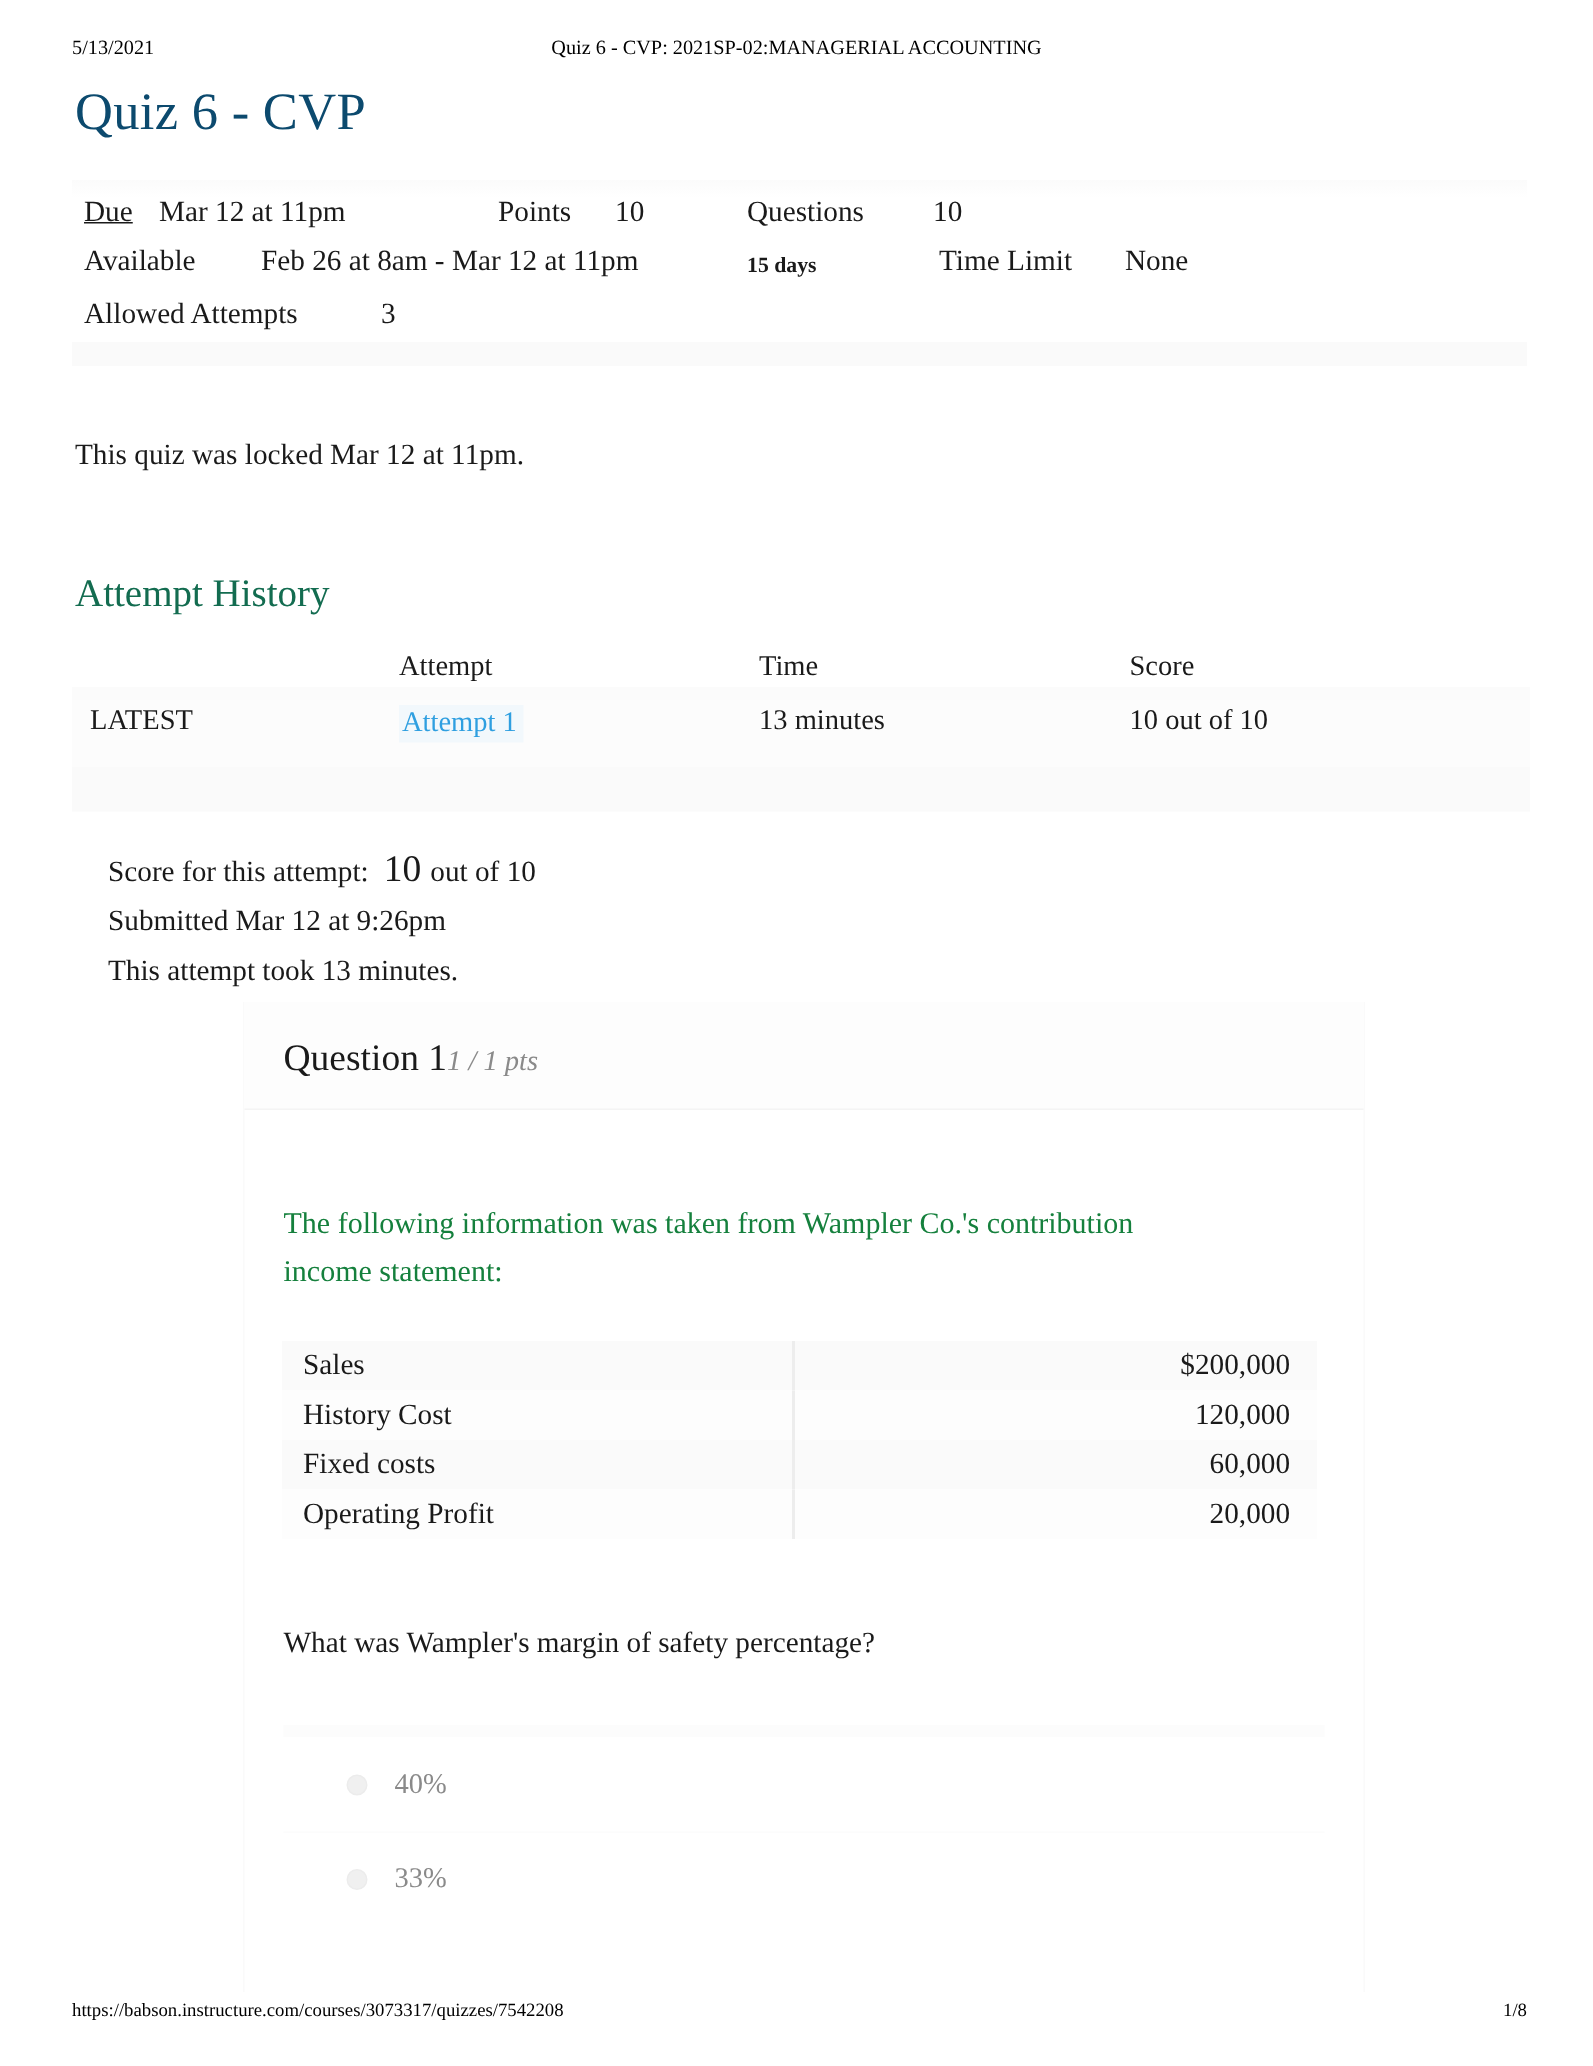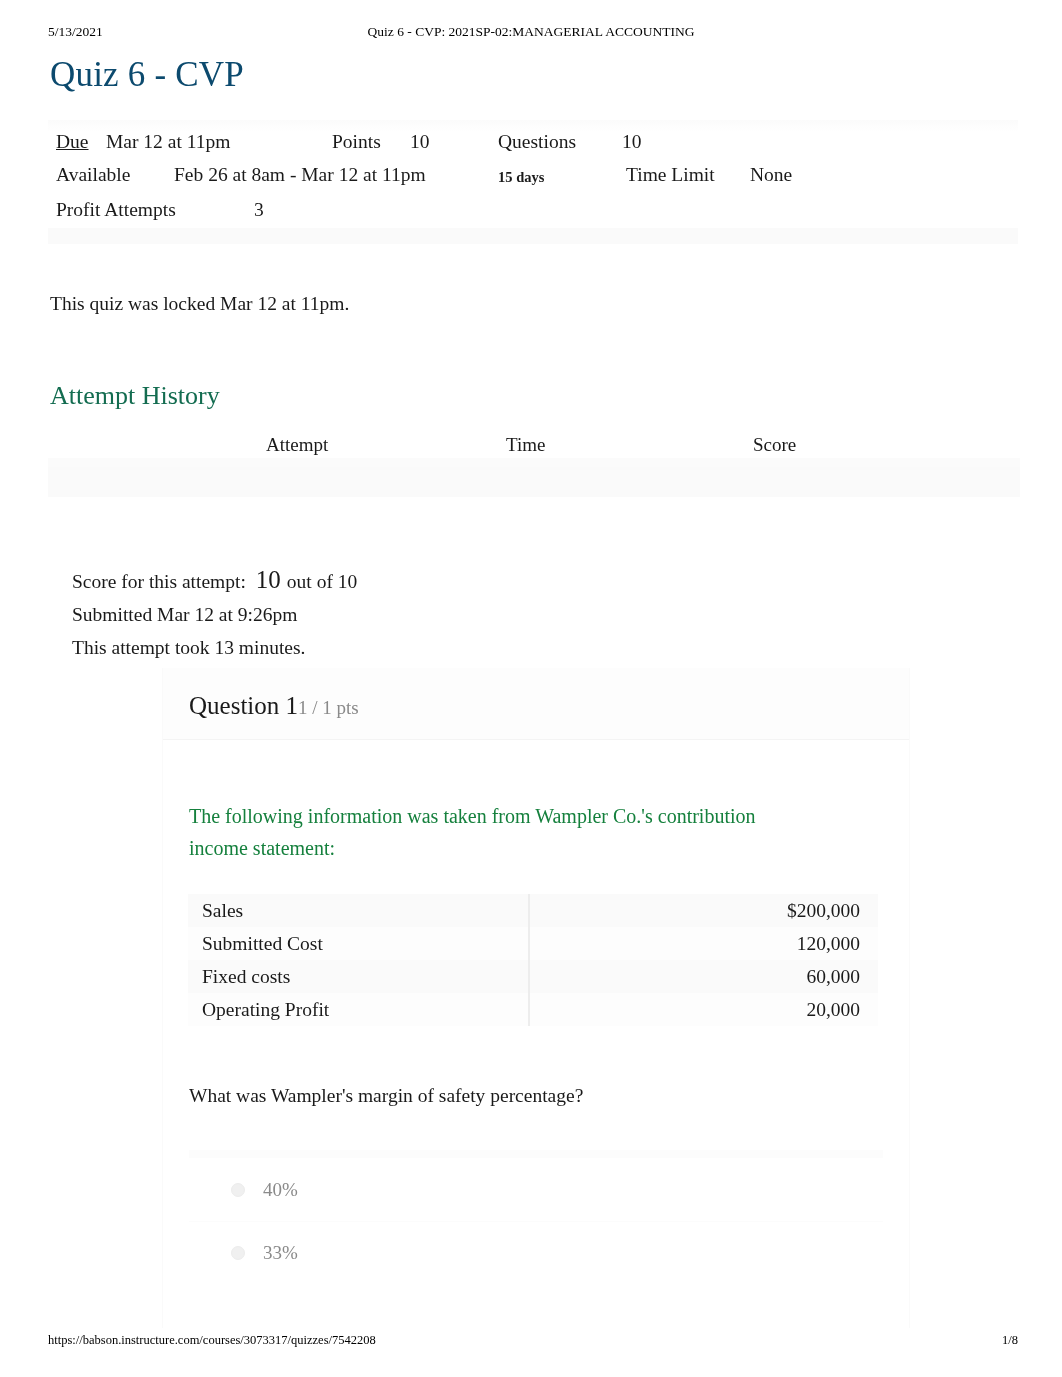--- a/index.html
+++ b/index.html
@@ -183,20 +183,21 @@
     display: flex;
     align-items: baseline;
   }
   .q-title {
     font-size: 25px;
     color: #1a1a1a;
   }
   .q-points {
     font-size: 19px;
     color: #8a8a8a;
+    font-style: italic;
   }
   .q-body {
     position: relative;
     padding: 0 26px;
   }
   .q-text {
     margin: 0;
     padding-top: 60px;
     font-size: 20px;
     line-height: 32px;
@@ -311,38 +312,44 @@
 
   <div class="meta-row r2">
     <span class="meta-cell meta-label" style="left:8px;">Available</span>
     <span class="meta-cell meta-value" style="left:126px;">Feb 26 at 8am - Mar 12 at 11pm</span>
     <span class="meta-cell meta-small" style="left:450px; top:5px;font-weight:bold;">15 days</span>
     <span class="meta-cell meta-label" style="left:578px;">Time Limit</span>
     <span class="meta-cell meta-value" style="left:702px;">None</span>
   </div>
 
   <div class="meta-row r3">
-    <span class="meta-cell meta-label" style="left:8px;">Profit Attempts</span>
+    <span class="meta-cell meta-label" style="left:8px;">Allowed Attempts</span>
     <span class="meta-cell meta-value" style="left:206px;">3</span>
   </div>
 
   <div class="meta-bottomband"></div>
 </div>
 
 <div class="locked-note">This quiz was locked Mar 12 at 11pm.</div>
 
 <h2 class="attempt-history-title">Attempt History</h2>
 
 <div class="history-table">
   <div class="ht-headrow">
     <span class="ht-cell col-latest"></span>
     <span class="ht-cell col-attempt">Attempt</span>
     <span class="ht-cell col-time">Time</span>
     <span class="ht-cell col-score">Score</span>
   </div>
+  <div class="ht-bodyrow">
+    <span class="ht-cell col-latest">LATEST</span>
+    <a href="#" class="ht-cell col-attempt attempt-link">Attempt 1</a>
+    <span class="ht-cell col-time">13 minutes</span>
+    <span class="ht-cell col-score">10 out of 10</span>
+  </div>
   <div class="ht-trailer"></div>
 </div>
 
 <div class="score-summary">
   <div>
     <span>Score for this attempt:</span><span class="big-score">10</span><span>out of 10</span>
   </div>
   <div>Submitted Mar 12 at 9:26pm</div>
   <div>This attempt took 13 minutes.</div>
 </div>
@@ -359,21 +366,21 @@
   </div>
 </div>
 
 <div class="fin-table">
   <div class="fin-row">
     <span class="fin-label">Sales</span>
     <span class="fin-divider"></span>
     <span class="fin-value">$200,000</span>
   </div>
   <div class="fin-row">
-    <span class="fin-label">Submitted Cost</span>
+    <span class="fin-label">History Cost</span>
     <span class="fin-divider"></span>
     <span class="fin-value">120,000</span>
   </div>
   <div class="fin-row">
     <span class="fin-label">Fixed costs</span>
     <span class="fin-divider"></span>
     <span class="fin-value">60,000</span>
   </div>
   <div class="fin-row">
     <span class="fin-label">Operating Profit</span>

